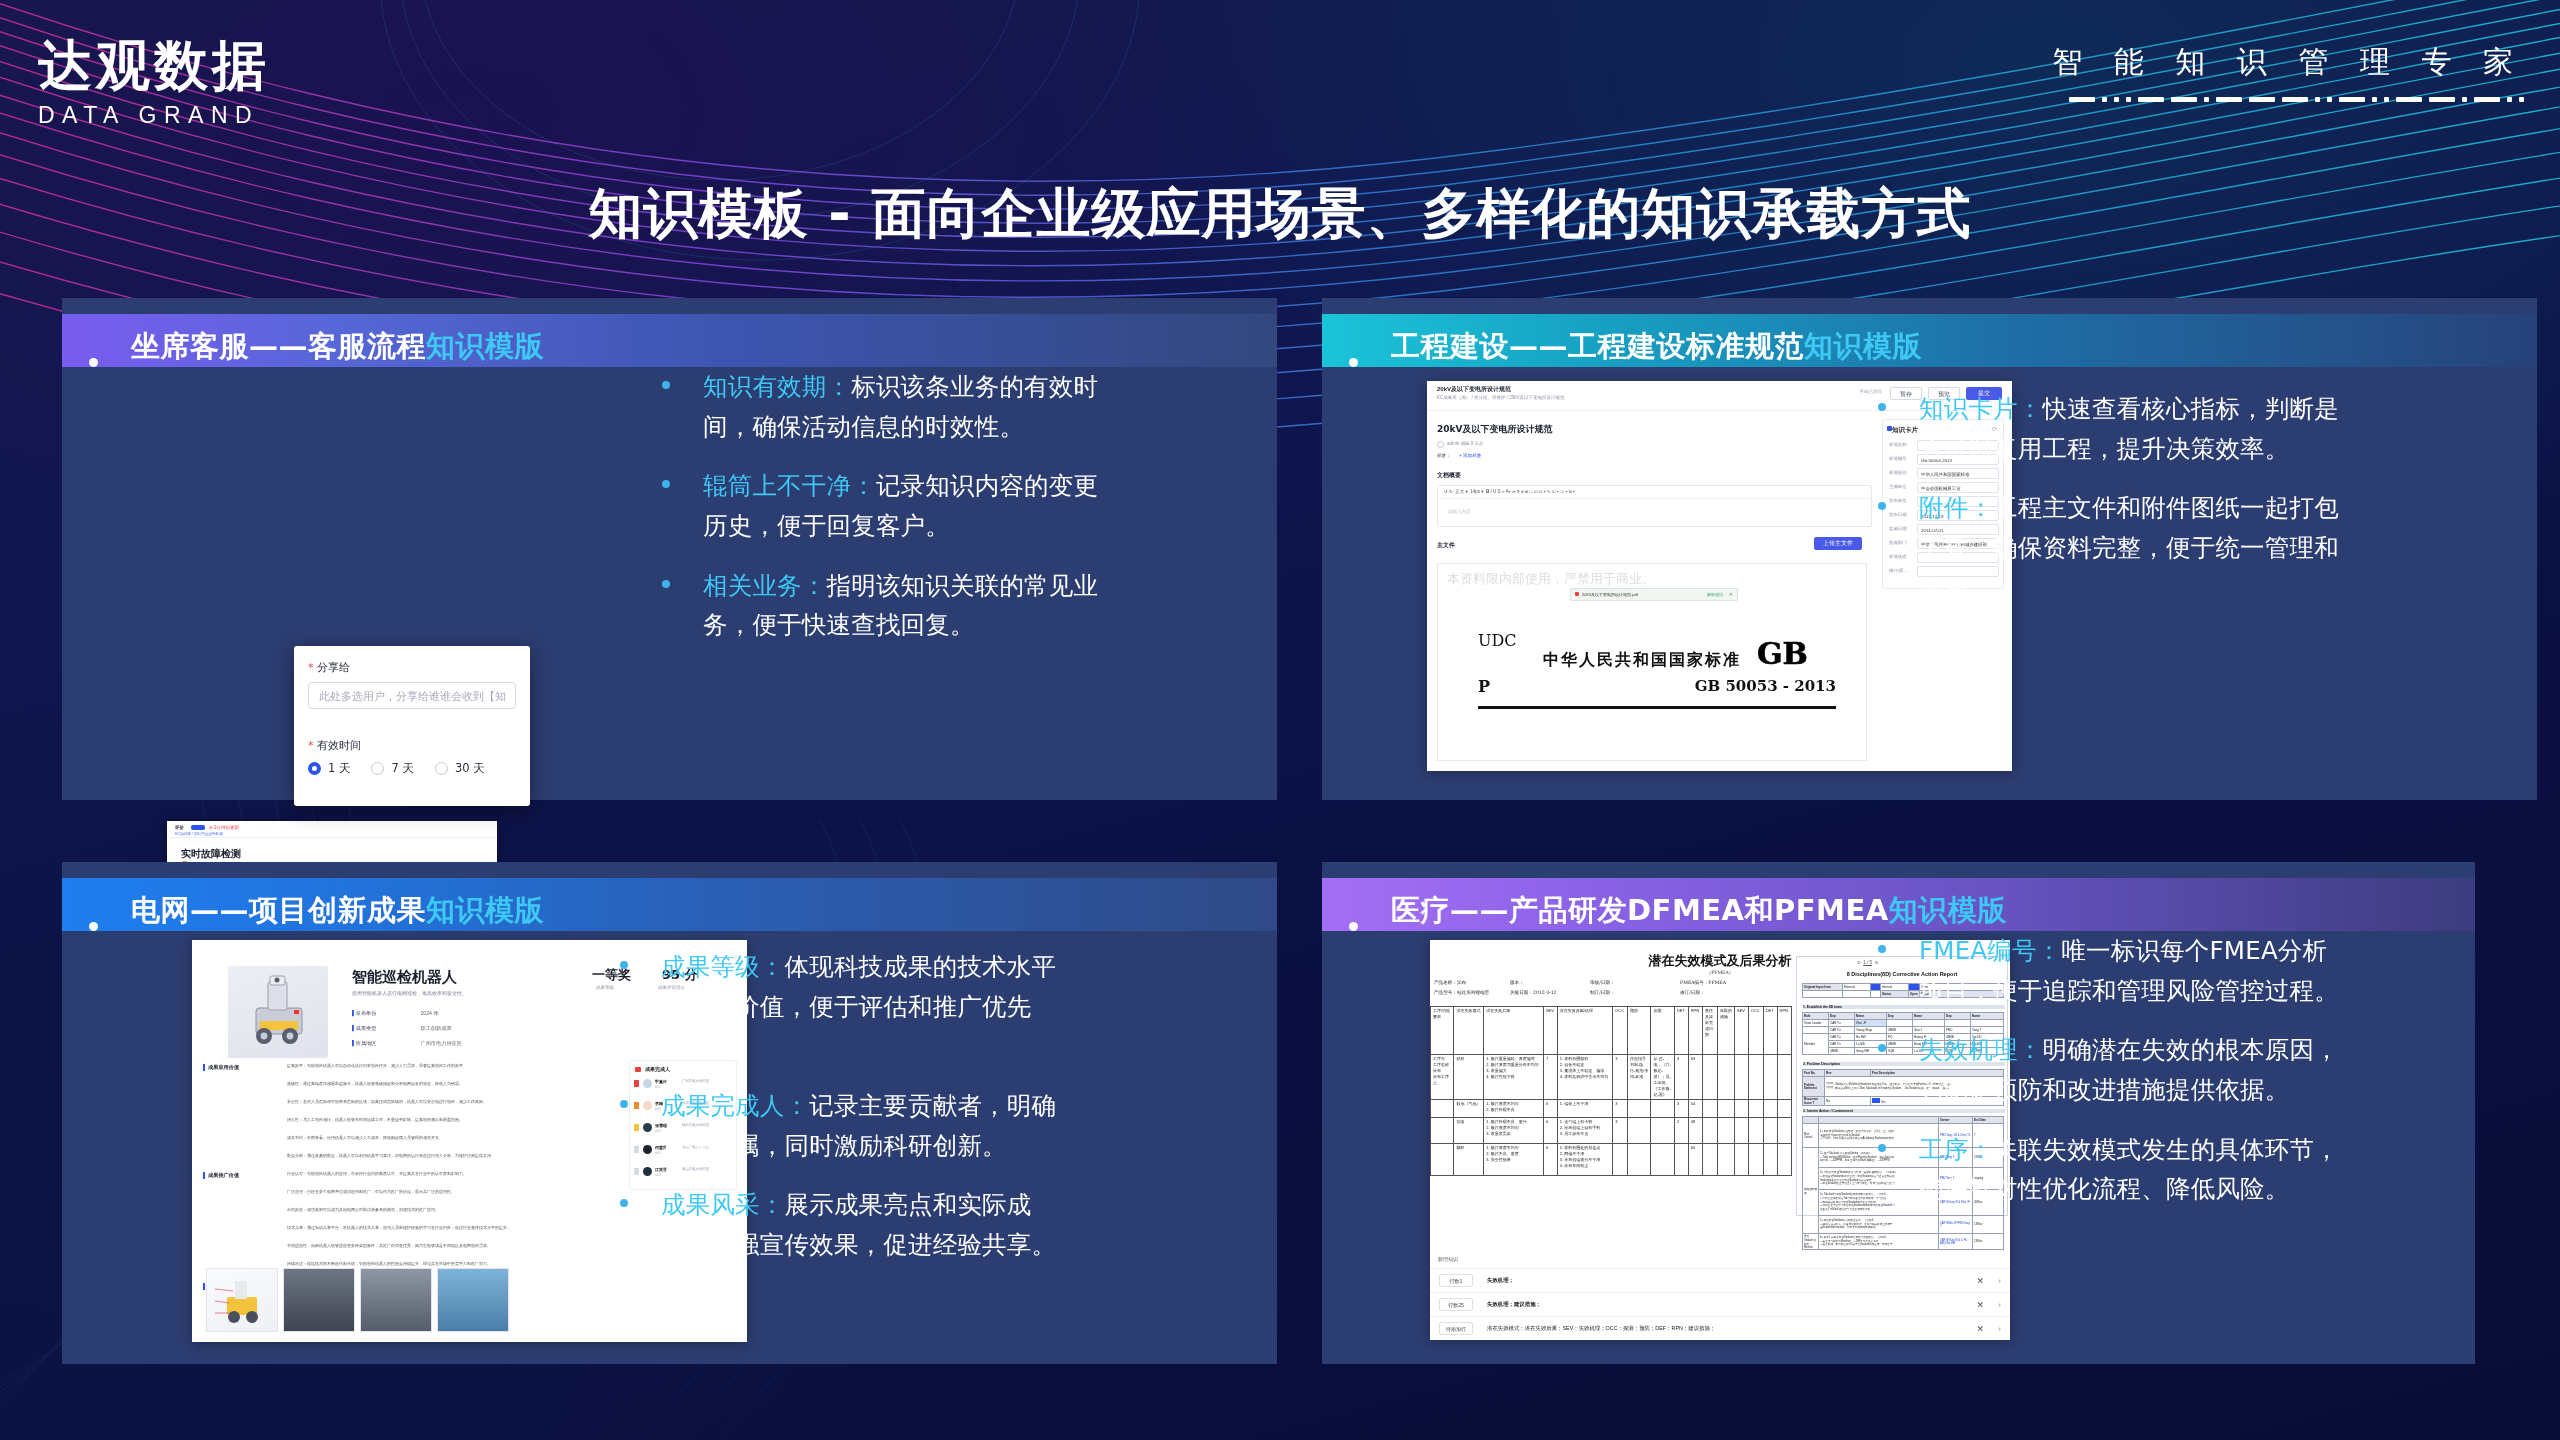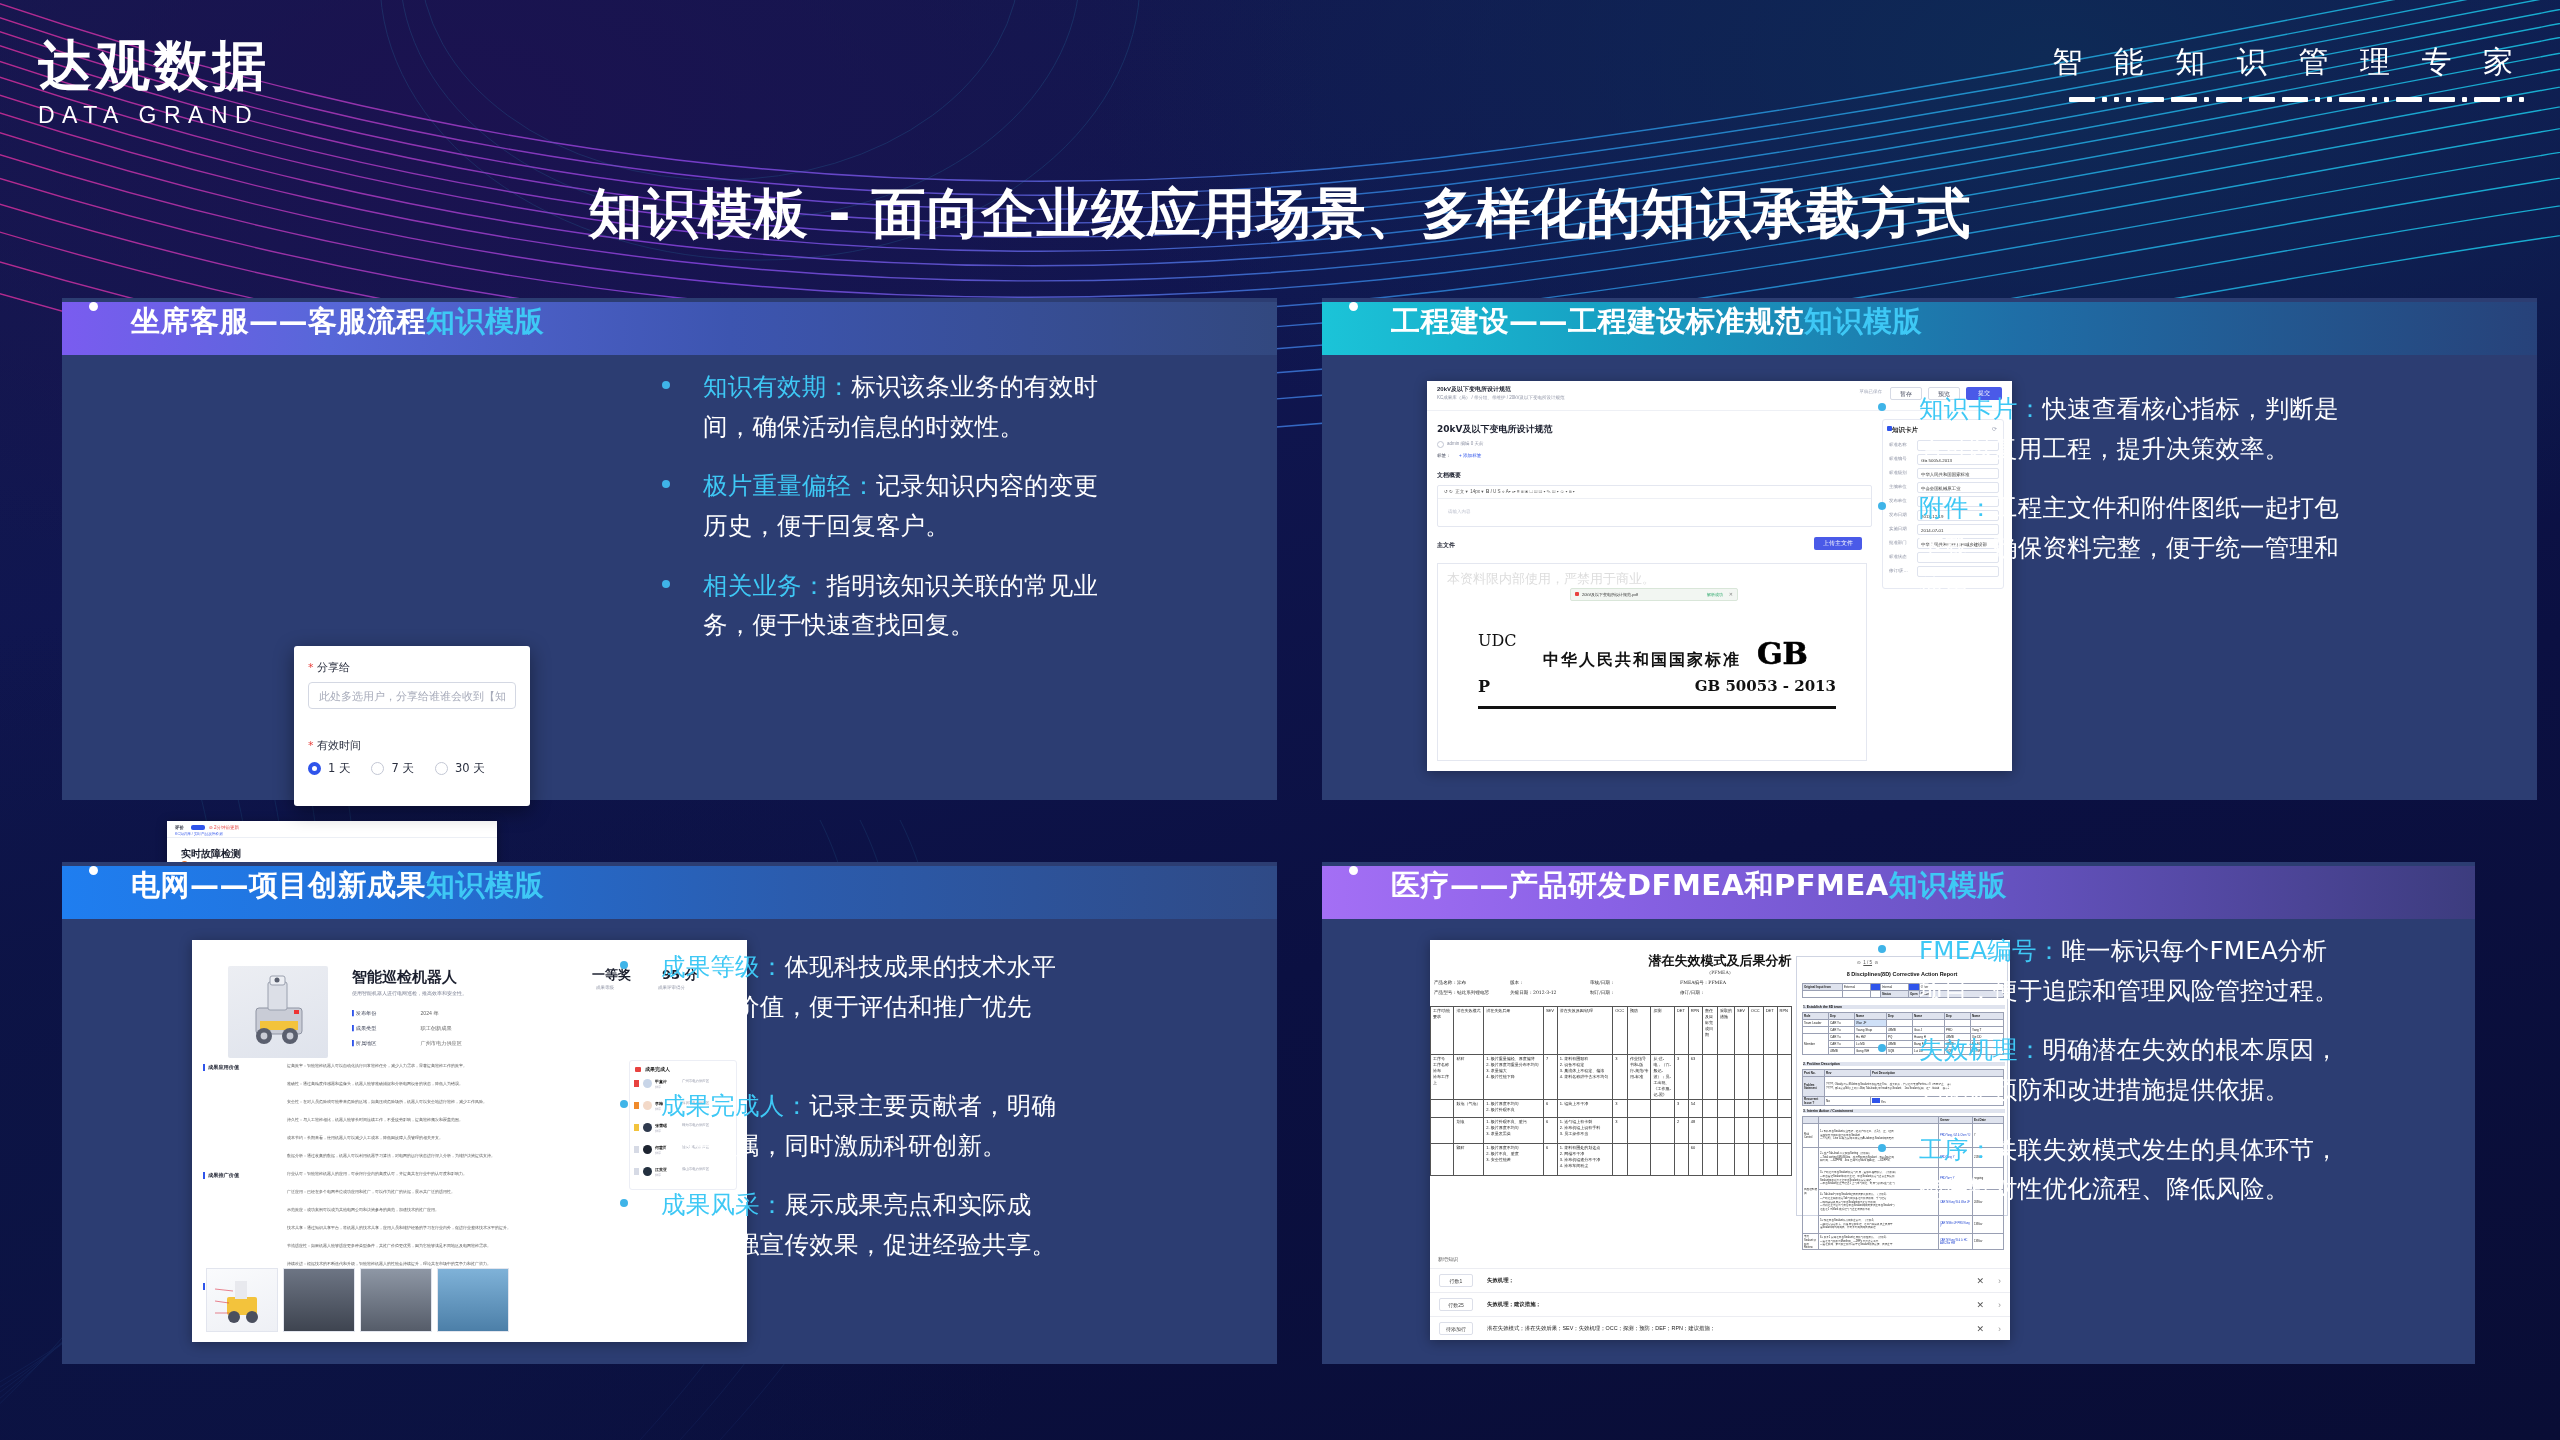--- a/index.html
+++ b/index.html
@@ -37,21 +37,21 @@
     font-size:54px;font-weight:bold;color:#ffffff;letter-spacing:1px;
     font-family:"DejaVu Sans","Liberation Sans",sans-serif;white-space:nowrap;}
 
   
   .card{position:absolute;background:#2c3d72;}
   .card.c1{left:62px;  top:298px; width:1215px; height:502px;}
   .card.c2{left:1322px;top:298px; width:1215px; height:502px;}
   .card.c3{left:62px;  top:862px; width:1215px; height:502px;}
   .card.c4{left:1322px;top:862px; width:1153px; height:502px;}
 
-  .card-head{position:absolute;left:0;top:4px;width:100%;height:53px;display:flex;align-items:flex-start;}
+  .card-head{position:absolute;left:0;top:16px;width:100%;height:53px;display:flex;align-items:flex-end;}
   .c1 .card-head{background:linear-gradient(90deg,#7a5cf0 0%,#5767d8 22%,#3d55b0 55%,#32487f 100%);}
   .c2 .card-head{background:linear-gradient(90deg,#1bc4d8 0%,#17a2c4 22%,#1f6da6 58%,#27427a 100%);}
   .c3 .card-head{background:linear-gradient(90deg,#1f7ef0 0%,#2272da 25%,#2b5cae 60%,#2f4a86 100%);}
   .c4 .card-head{background:linear-gradient(90deg,#a46ff5 0%,#8a62e6 24%,#6753c2 58%,#3c3c7e 100%);}
 
   .head-dot{width:9px;height:9px;border-radius:50%;background:#ffffff;margin-left:27px;flex:none;}
   .head-title{margin-left:33px;font-size:29px;color:#ffffff;font-weight:600;letter-spacing:0.5px;
     font-family:"DejaVu Sans","Liberation Sans",sans-serif;white-space:nowrap;}
   .head-title .hl{color:#3ec8f5;}
 
@@ -346,21 +346,21 @@
     </div>
 
     <div class="text-pane">
       <ul class="bullets">
         <li>
             <span class="bul-dot"></span>
           <span class="bul-text" style="width:404px"><span class="k">知识有效期：</span><span>标识该条业务的有效时间，确保活动信息的时效性。</span></span>
           </li>
         <li>
             <span class="bul-dot"></span>
-          <span class="bul-text" style="width:404px"><span class="k">极片重量偏轻：</span><span>记录知识内容的变更历史，便于回复客户。</span></span>
+          <span class="bul-text" style="width:404px"><span class="k">辊筒上不干净：</span><span>记录知识内容的变更历史，便于回复客户。</span></span>
           </li>
         <li>
             <span class="bul-dot"></span>
           <span class="bul-text" style="width:404px"><span class="k">相关业务：</span><span>指明该知识关联的常见业务，便于快速查找回复。</span></span>
           </li>
       </ul>
     </div>
   </div>
 </div>
 

